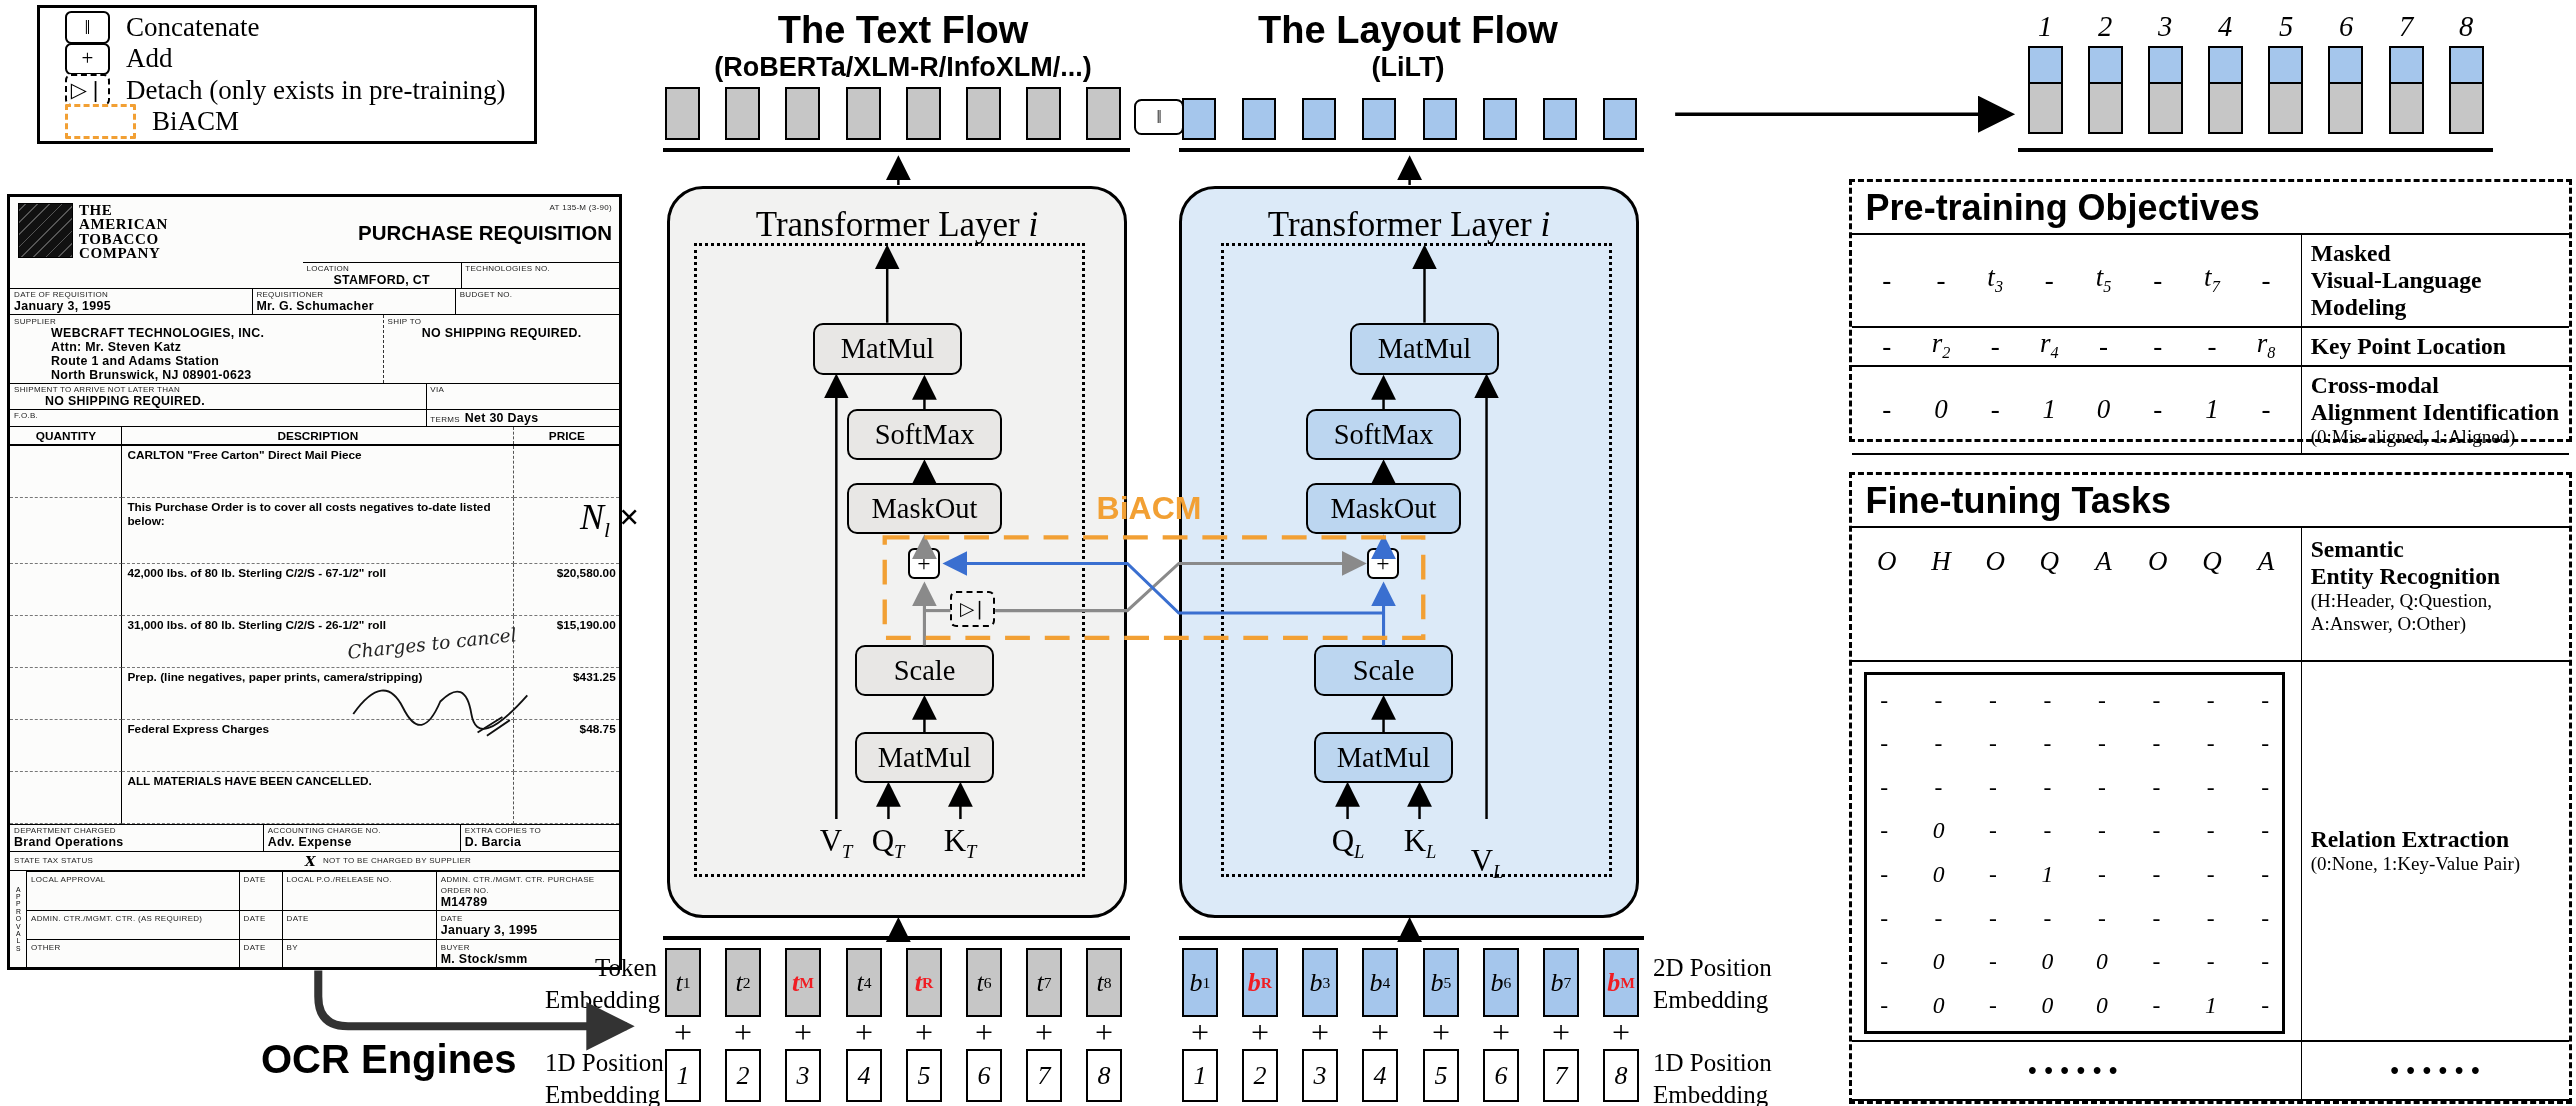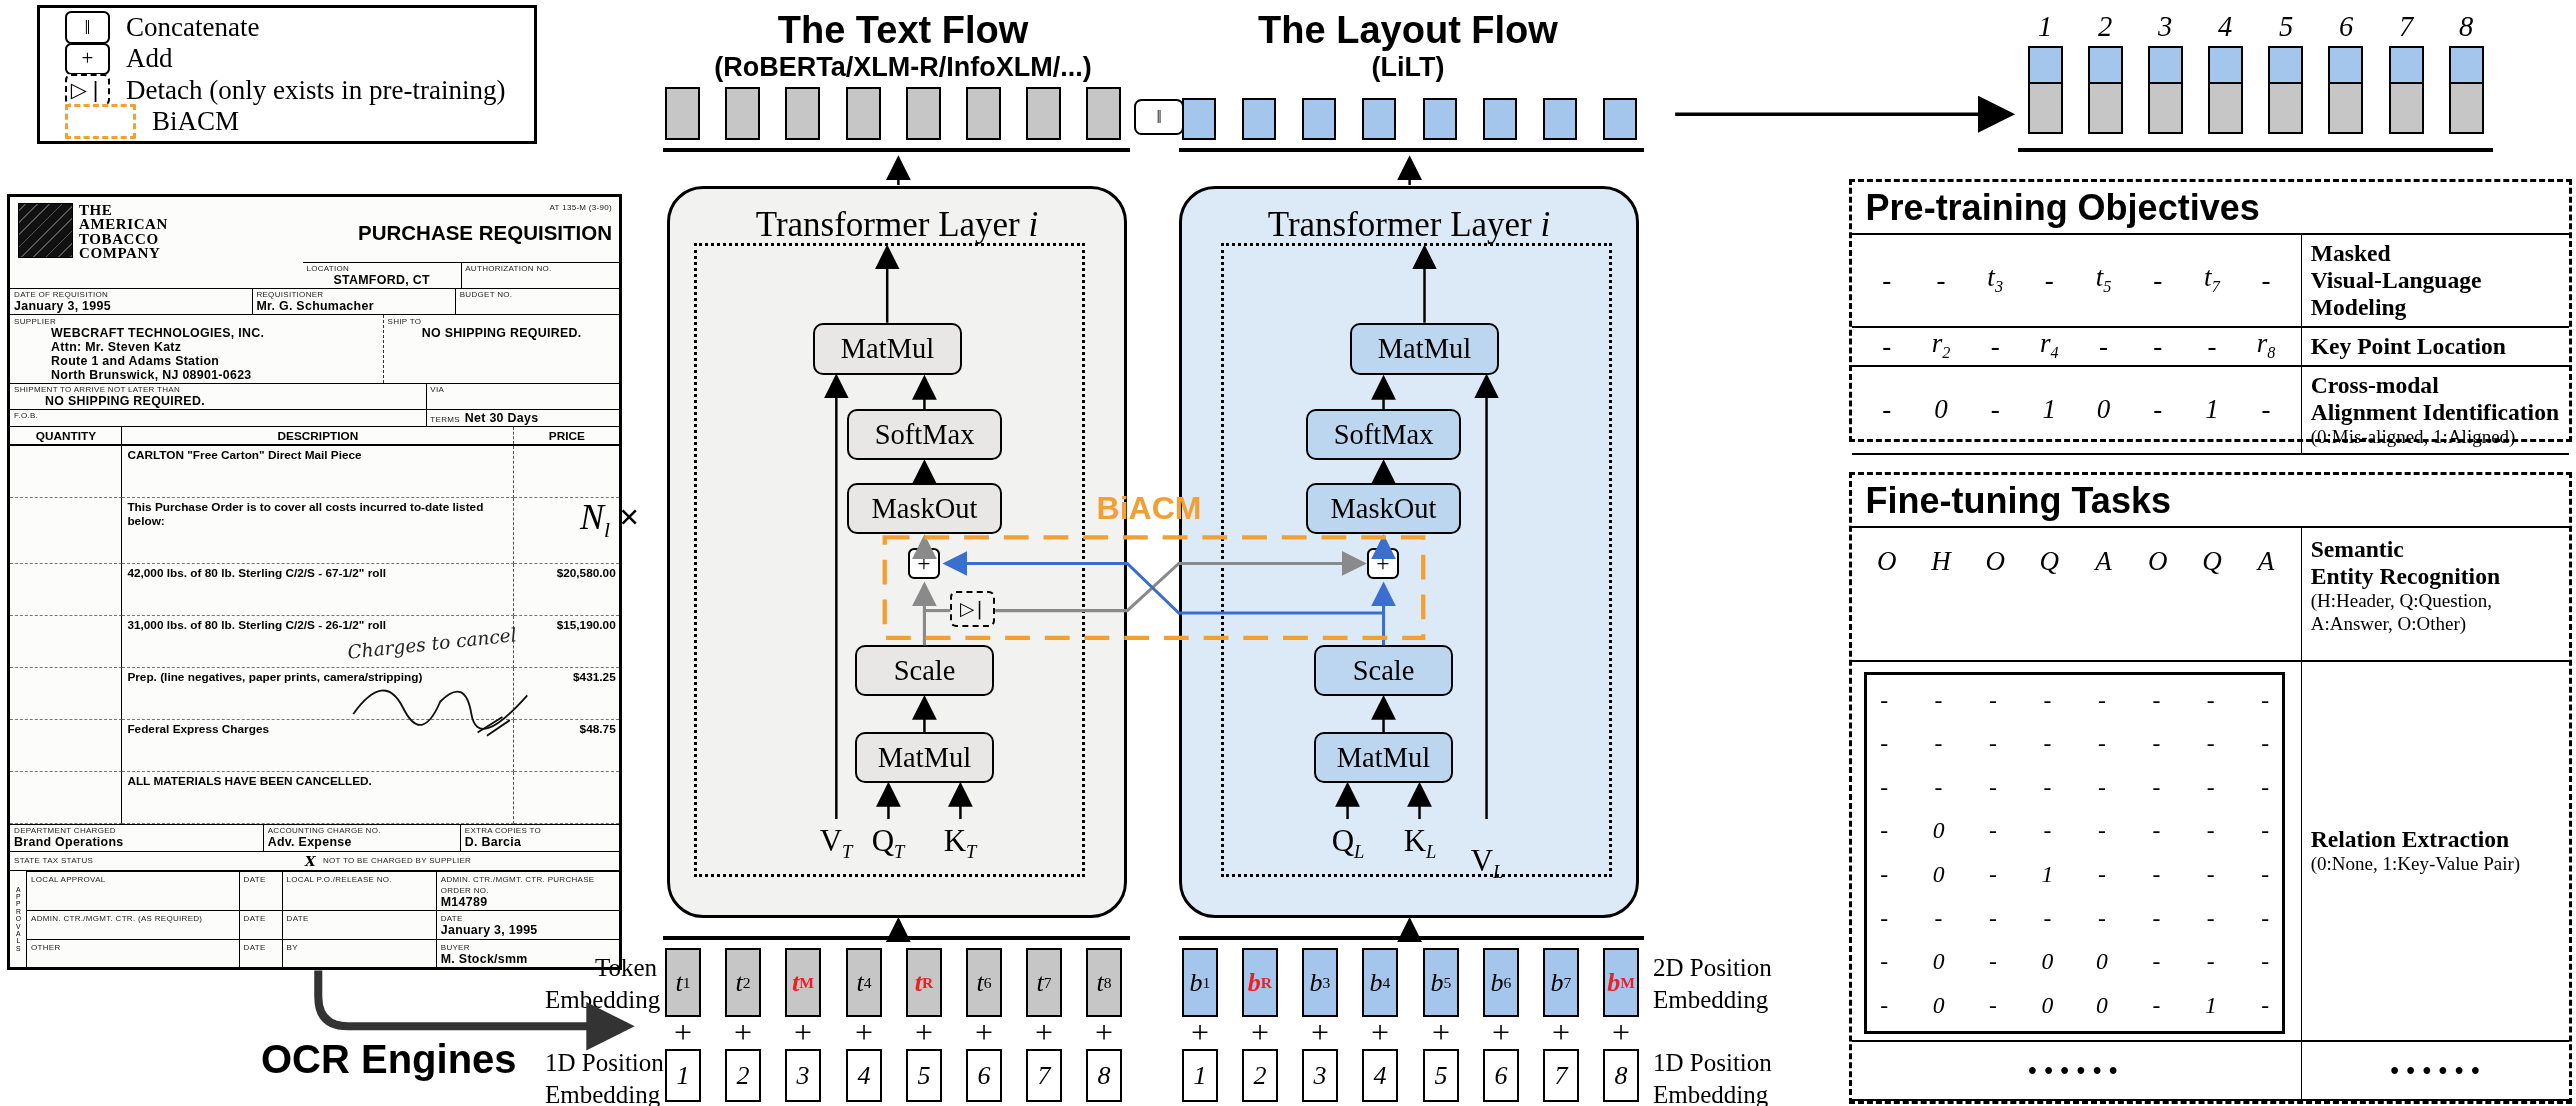--- a/index.html
+++ b/index.html
@@ -129,21 +129,21 @@
         <div class="d-lab">AT 135-M (3-90)</div>
         <div style="font-size:20.5px;font-weight:bold;margin-top:8.7px;">PURCHASE REQUISITION</div>
       </div>
     </div>
     <div class="d-row" style="margin-left:48%;">
       <div class="d-cell" style="flex:1;border-right:1.9px solid #000;">
         <div class="d-lab">LOCATION</div>
         <div class="d-val" style="text-align:center;">STAMFORD, CT</div>
       </div>
       <div class="d-cell" style="flex:1;">
-          <div class="d-lab">AUTHORIZATION NO.</div>
+          <div class="d-lab">TECHNOLOGIES NO.</div>
         </div>
     </div>
     <div class="d-row">
       <div class="d-cell" style="flex:1.2;border-right:1.9px solid #000;">
         <div class="d-lab">DATE OF REQUISITION</div>
         <div class="d-val">January 3, 1995</div>
       </div>
       <div class="d-cell" style="flex:1;border-right:1.9px solid #000;">
         <div class="d-lab">REQUISITIONER</div>
         <div class="d-val">Mr. G. Schumacher</div>
@@ -188,21 +188,21 @@
     <div class="d-row" style="border-bottom:1.9px solid #000;">
       <div class="d-cell" style="width:112px;text-align:center;border-right:1.9px solid #000;font-weight:bold;font-size:11.8px;">QUANTITY</div>
       <div class="d-cell" style="flex:1;text-align:center;border-right:1.9px dashed #555;font-weight:bold;font-size:11.8px;">DESCRIPTION</div>
       <div class="d-cell" style="width:105px;text-align:center;font-weight:bold;font-size:11.8px;">PRICE</div>
     </div>
     <div id="doc-items">
         <div class="it-d" style="border-right: 1.9px solid rgb(0, 0, 0);"></div>
         <div class="it-d" style="border-right: 1.9px dashed rgb(85, 85, 85);">CARLTON "Free Carton" Direct Mail Piece</div>
         <div class="it-p"></div>
         <div class="it-d" style="border-right: 1.9px solid rgb(0, 0, 0);"></div>
-        <div class="it-d" style="border-right: 1.9px dashed rgb(85, 85, 85);">This Purchase Order is to cover all costs incurred to-date listed below:</div>
+        <div class="it-d" style="border-right: 1.9px dashed rgb(85, 85, 85);">This Purchase Order is to cover all costs negatives to-date listed below:</div>
         <div class="it-p"></div>
         <div class="it-d" style="border-right: 1.9px solid rgb(0, 0, 0);"></div>
         <div class="it-d" style="border-right: 1.9px dashed rgb(85, 85, 85);">42,000 lbs. of 80 lb. Sterling C/2/S - 67-1/2" roll</div>
         <div class="it-p">$20,580.00</div>
         <div class="it-d" style="border-right: 1.9px solid rgb(0, 0, 0);"></div>
         <div class="it-d" style="border-right: 1.9px dashed rgb(85, 85, 85);">31,000 lbs. of 80 lb. Sterling C/2/S - 26-1/2" roll</div>
         <div class="it-p">$15,190.00</div>
         <div class="it-d" style="border-right: 1.9px solid rgb(0, 0, 0);"></div>
         <div class="it-d" style="border-right: 1.9px dashed rgb(85, 85, 85);">Prep. (line negatives, paper prints, camera/stripping)</div>
         <div class="it-p">$431.25</div>

